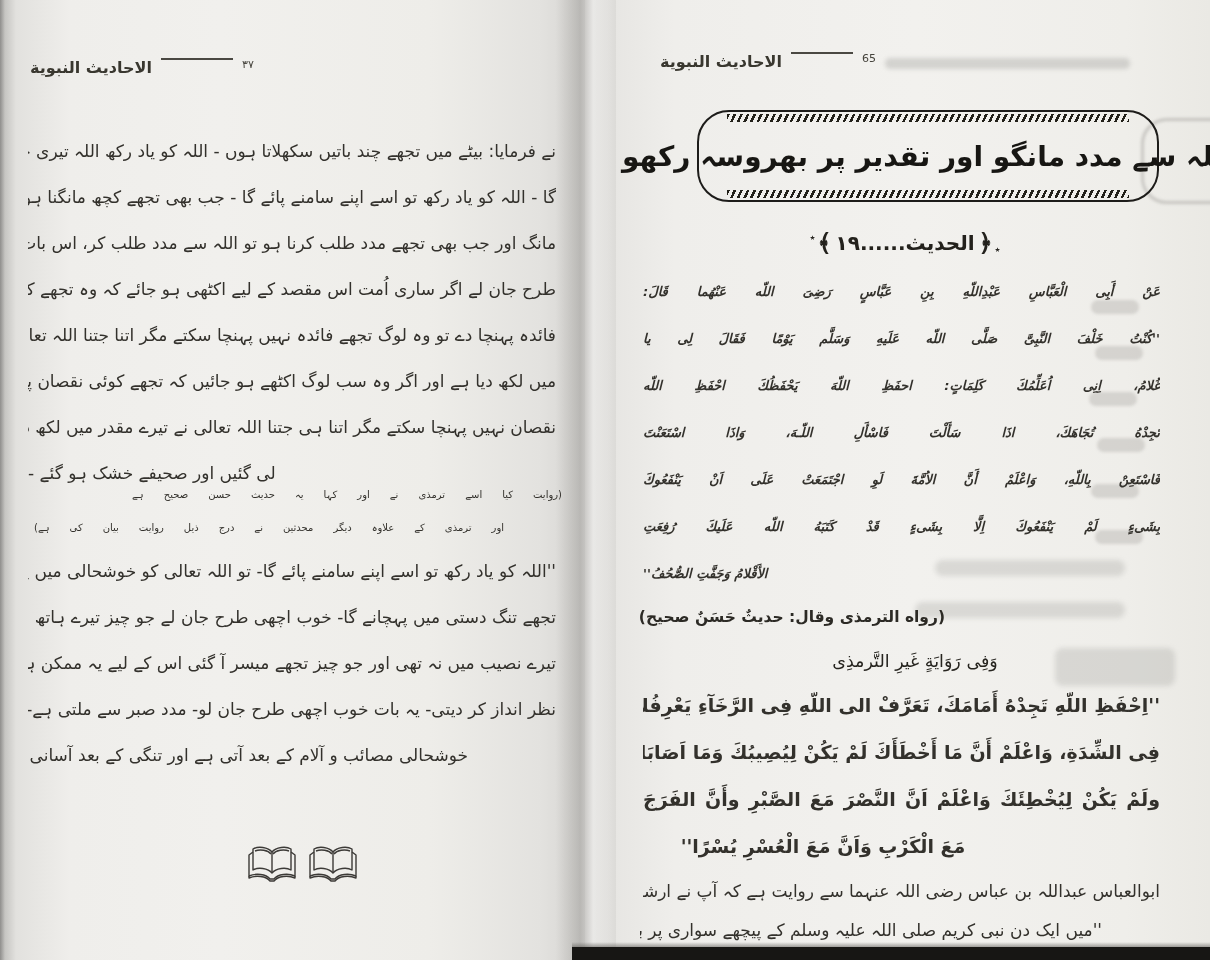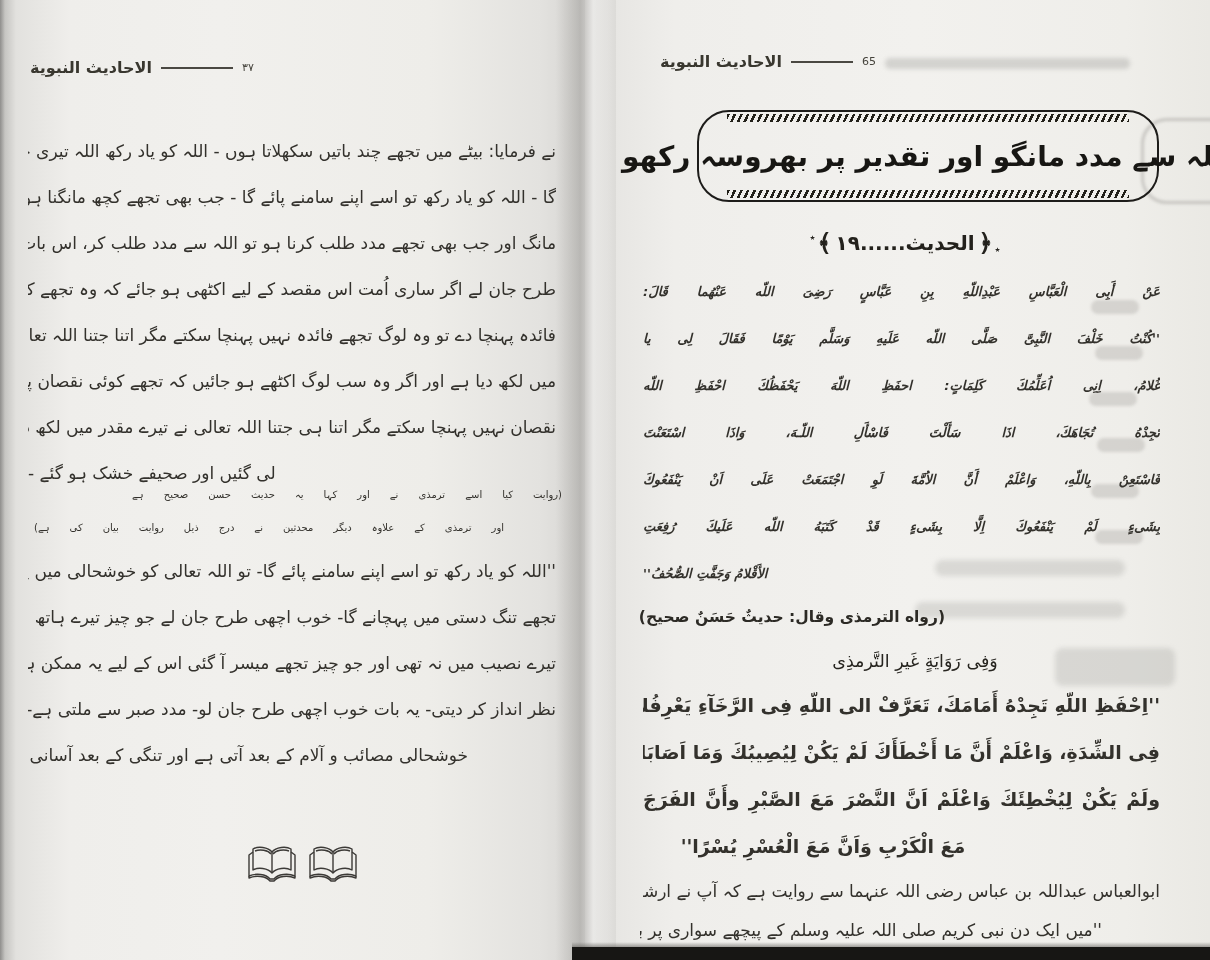--- a/index.html
+++ b/index.html
@@ -14,21 +14,21 @@
     background:linear-gradient(90deg,#8f8e8c 0,#c6c5c2 5px,#e2e1de 16px,#efeeeb 70px,#f1f0ed 220px,#eeede9 430px,#e3e2df 540px,#d7d6d3 578px,#cfcecb 585px);}
   .page-right{left:585px;width:625px;
     background:linear-gradient(90deg,#d7d6d3 0,#e6e5e2 22px,#efeeeb 90px,#f2f1ee 330px,#efeeea 540px,#eae9e4 625px);}
 
   
   .bed-edge{position:absolute;left:572px;right:0;bottom:0;height:13px;background:#171614;}
   .bed-edge-fade{position:absolute;left:572px;right:0;bottom:13px;height:5px;
     background:linear-gradient(180deg,rgba(120,118,112,0),rgba(90,88,84,.55));}
 
   
-  .hdr{position:absolute;display:flex;align-items:center;gap:9px;direction:ltr;}
+  .hdr{position:absolute;display:flex;align-items:flex-start;gap:9px;direction:ltr;}
   .hdr-title{font-weight:bold;font-size:16px;color:#39372f;letter-spacing:.5px;}
   .hdr-rule{height:2px;background:#4a4842;}
   .hdr-num{font-size:11px;color:#45433c;}
 
   
   .tl{direction:rtl;text-align:justify;text-align-last:justify;overflow:hidden;
       white-space:nowrap;color:#33312c;}
   .tl.flush-left{text-align:left;text-align-last:left;}
 
   

